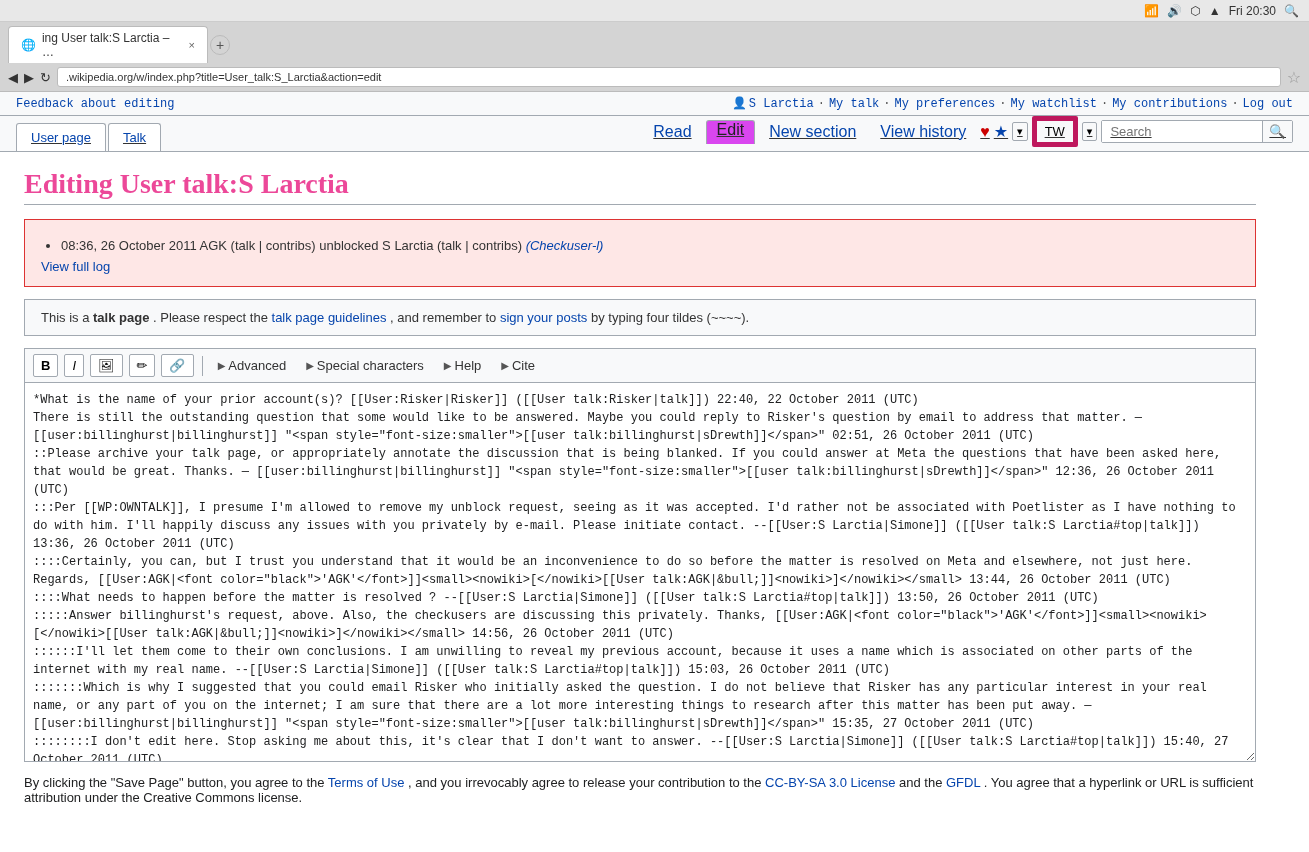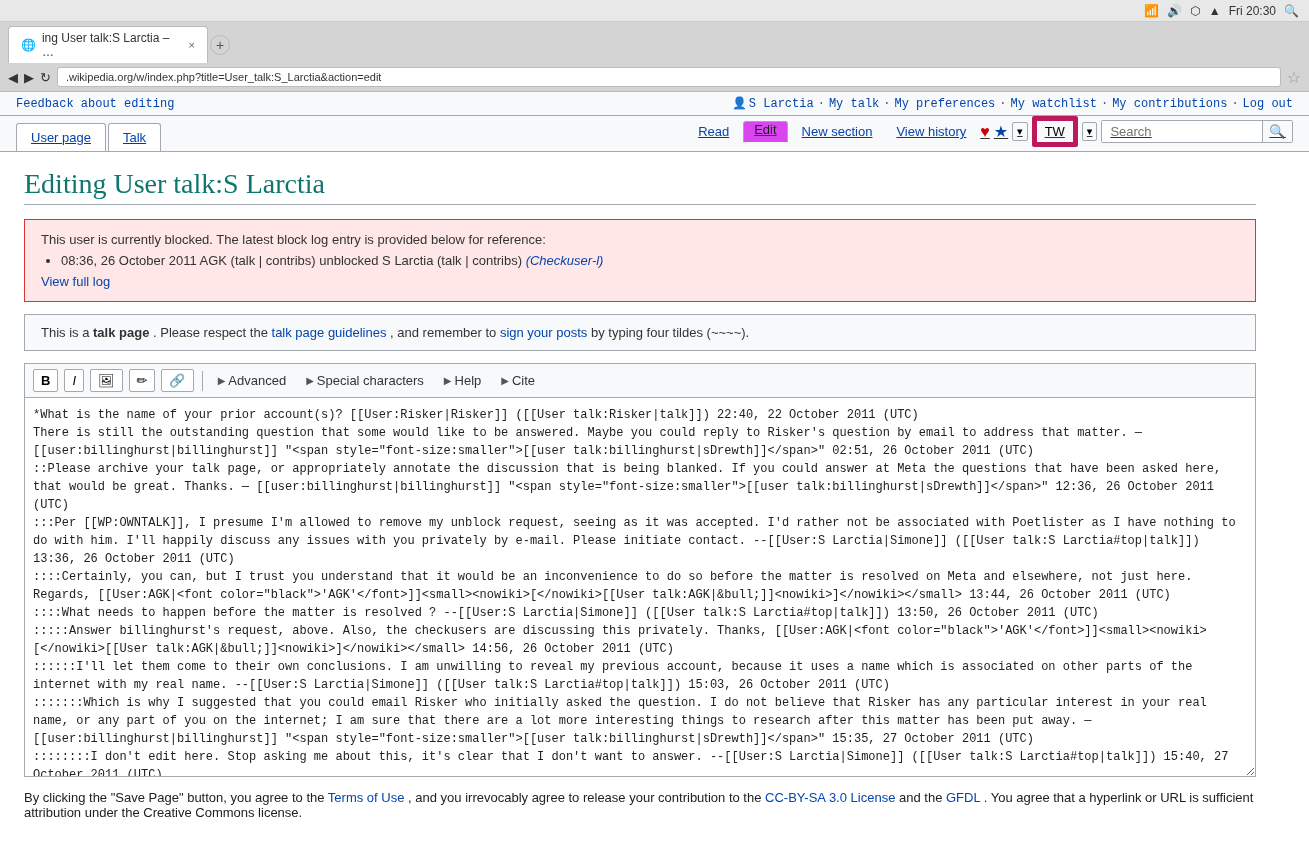--- a/index.html
+++ b/index.html
@@ -143,21 +143,21 @@
       margin-right: 2px;
     }
     .tabs-right {
       display: flex;
       align-items: center;
       gap: 4px;
       padding-bottom: 4px;
     }
     .action-link {
       padding: 0 10px;
-      font-size: 13px;
+      font-size: 16px;
       color: #0645ad;
       text-decoration: none;
       cursor: pointer;
     }
     .action-link.active {
       background: #d946ef;
       border: 1px solid #a2a9b1;
       border-bottom: none;
       border-radius: 3px 3px 0 0;
       color: #202122;
@@ -210,22 +210,22 @@
 
     
     .main-content {
       padding: 16px 24px;
       max-width: 1280px;
     }
 
     .page-title {
       font-family: 'Linux Libertine', Georgia, serif;
       font-size: 28px;
-      font-weight: normal;
-      color: #0f766e;
+      font-weight: bold;
+      color: #ec4899;
       border-bottom: 1px solid #a2a9b1;
       padding-bottom: 4px;
       margin-bottom: 14px;
     }
 
     
     .block-notice {
       background: #fee7e6;
       border: 1px solid #dd3333;
       padding: 12px 16px;
@@ -406,21 +406,20 @@
       <button class="search-btn">🔍</button>
     </div>
   </div>
 </div>
 
 <div class="main-content">
   <h1 class="page-title">Editing User talk:S Larctia</h1>
 
   
   <div class="block-notice">
-    <p>This user is currently blocked. The latest block log entry is provided below for reference:</p>
     <ul>
       <li>
         <span>08:36, 26 October 2011 AGK (talk | contribs) unblocked S Larctia (talk | contribs)</span>
         <a>
           <span class="italic">(Checkuser-l)</span>
         </a>
       </li>
     </ul>
     <a class="view-full-log">View full log</a>
   </div>

